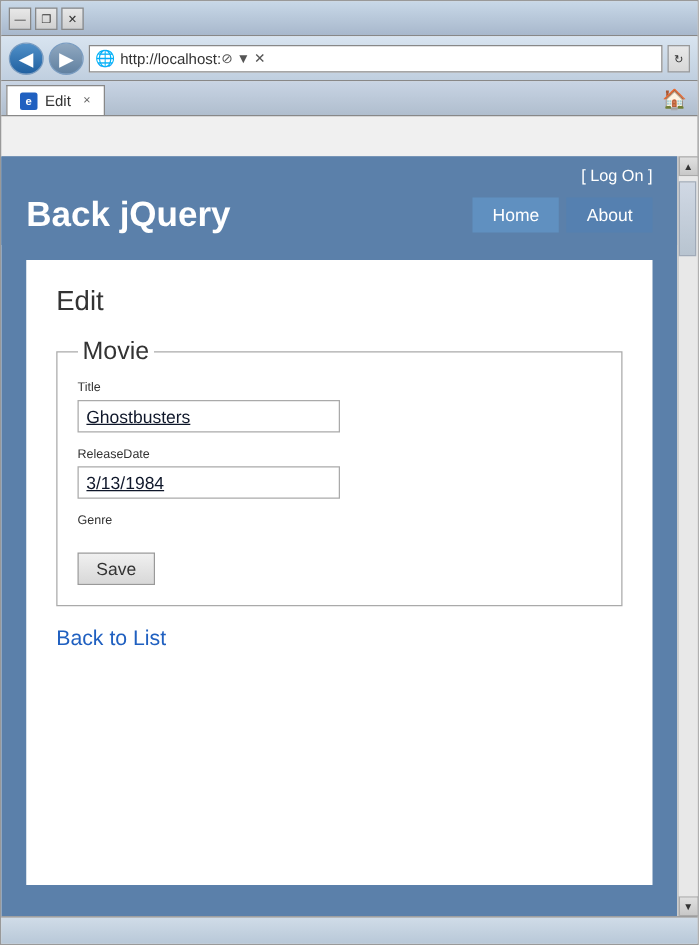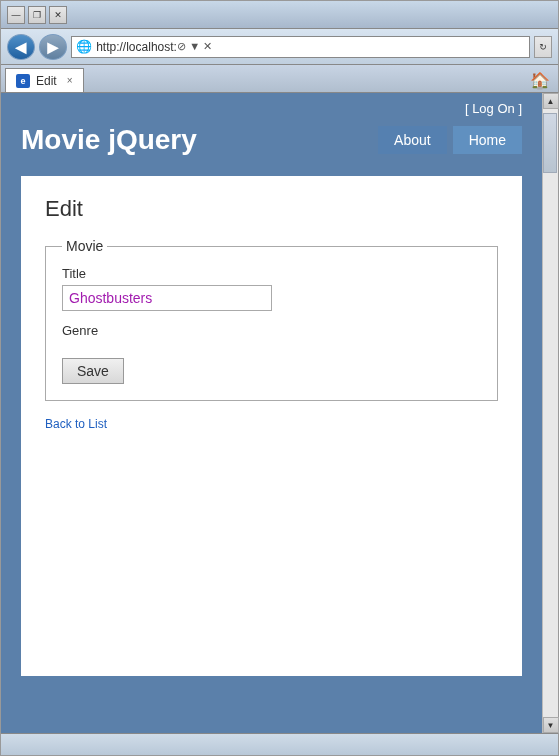--- a/index.html
+++ b/index.html
@@ -171,20 +171,21 @@
       justify-content: center;
       font-size: 16px;
       color: #5070a0;
       cursor: pointer;
     }
 
     
     .browser-content-area {
       display: flex;
       flex: 1;
+      margin-top: 32px;
     }
 
     .browser-content {
       flex: 1;
       overflow-y: auto;
     }
 
     .scrollbar {
       width: 16px;
       background: #e8e8e8;
@@ -292,64 +293,65 @@
       color: #333;
     }
 
     .fieldset {
       border: 1px solid #aaa;
       padding: 12px 16px 16px;
       margin-bottom: 16px;
     }
 
     .fieldset legend {
-      font-size: 14px;
+      font-size: 20px;
       font-weight: normal;
       color: #333;
       padding: 0 4px;
     }
 
     .form-group {
       margin-bottom: 12px;
     }
 
     .form-label {
       display: block;
-      font-size: 13px;
+      font-size: 10px;
       color: #333;
       margin-bottom: 4px;
     }
 
     .form-input {
       display: block;
       width: 210px;
       height: 26px;
       border: 1px solid #aaa;
       padding: 2px 6px;
       font-size: 14px;
-      color: #a21caf;
+      color: #0f172a;
       background: white;
+      text-decoration: underline;
     }
 
     .save-btn {
       background: linear-gradient(to bottom, #f0f0f0, #d8d8d8);
       border: 1px solid #999;
       padding: 4px 14px;
       font-size: 14px;
       cursor: pointer;
       color: #333;
       margin-top: 8px;
     }
 
     .back-link {
       display: block;
       margin-top: 16px;
       color: #2060c0;
       text-decoration: none;
-      font-size: 12px;
+      font-size: 17px;
     }
 
     .status-bar {
       background: linear-gradient(to bottom, #d0dce8, #b8c8d8);
       height: 22px;
       border-top: 1px solid #888;
       display: flex;
       align-items: center;
       padding: 0 8px;
       font-size: 11px;
@@ -395,42 +397,46 @@
     <div class="browser-content">
       <div class="page">
 
         <div class="page-header">
           <a class="log-on-link" href="#">
             <span>[ Log On ]</span>
           </a>
         </div>
 
         <div class="site-header">
-          <span class="site-title">Movie jQuery</span>
+          <span class="site-title">Back jQuery</span>
           <div class="nav-links">
+            <a class="nav-link-btn" href="#">
+              <span>Home</span>
+            </a>
             <a class="nav-link-btn active" href="#">
               <span>About</span>
-            </a>
-            <a class="nav-link-btn" href="#">
-              <span>Home</span>
             </a>
           </div>
         </div>
 
         <div class="page-body">
           <h2>Edit</h2>
 
           <fieldset class="fieldset">
             <legend>Movie</legend>
 
             <div class="form-group">
               <label class="form-label">Title</label>
               <input class="form-input" type="text" value="Ghostbusters" style="">
             </div>
 
+            <div class="form-group">
+              <label class="form-label">ReleaseDate</label>
+              <input class="form-input" type="text" value="3/13/1984" style="">
+            </div>
 
             <div class="form-group">
               <label class="form-label">Genre</label>
             </div>
 
             <div class="form-group">
             </div>
 
             <button class="save-btn">
               <span>Save</span>

